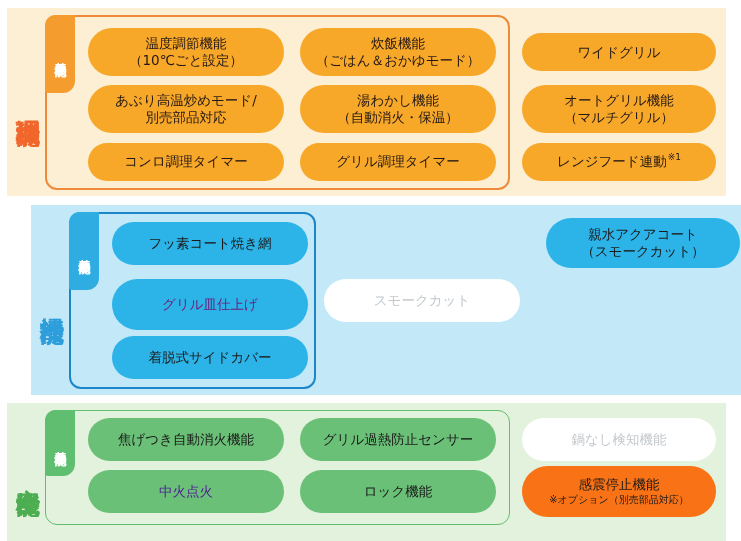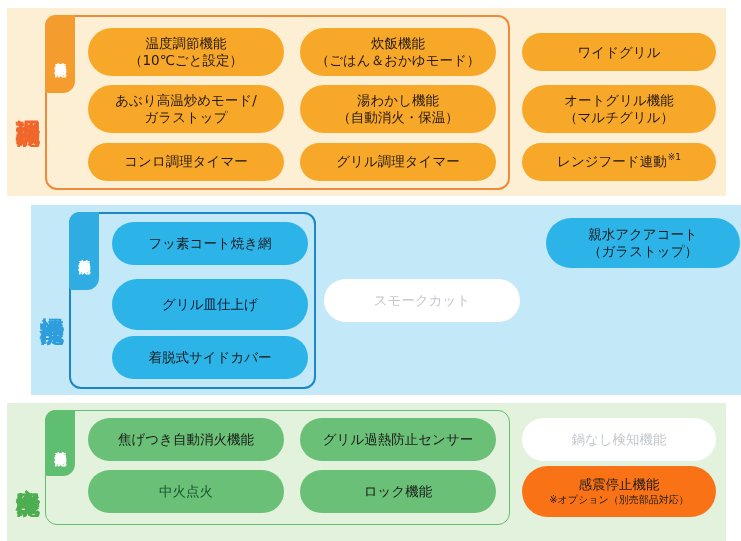--- a/index.html
+++ b/index.html
@@ -55,21 +55,21 @@
     <div class="section-label" style="color: rgb(241, 102, 43);">調理機能</div>
     <div class="box" style="border-color: rgb(239, 138, 60);"></div>
     <div class="tab" style="background: rgb(244, 156, 46);">基本機能</div>
     <div class="pills">
         <div class="pill" style="left: 81px; width: 196px; top: 20px; height: 48px; background: rgb(248, 168, 41); color: rgb(35, 24, 21);">
           <span>温度調節機能</span>
           <span>（10℃ごと設定）</span>
         </div>
         <div class="pill" style="left: 81px; width: 196px; top: 77px; height: 48px; background: rgb(248, 168, 41); color: rgb(35, 24, 21);">
           <span>あぶり高温炒めモード/</span>
-          <span>ガラストップ</span>
+          <span>別売部品対応</span>
         </div>
         <div class="pill" style="left: 81px; width: 196px; top: 134.5px; height: 38px; background: rgb(248, 168, 41); color: rgb(35, 24, 21);">
           <span>コンロ調理タイマー</span>
         </div>
         <div class="pill" style="left: 293px; width: 196px; top: 20px; height: 48px; background: rgb(248, 168, 41); color: rgb(35, 24, 21);">
           <span>炊飯機能</span>
           <span>（ごはん＆おかゆモード）</span>
         </div>
         <div class="pill" style="left: 293px; width: 196px; top: 77px; height: 48px; background: rgb(248, 168, 41); color: rgb(35, 24, 21);">
           <span>湯わかし機能</span>
@@ -95,45 +95,45 @@
   </section>
 
   <section class="strip" id="sec-1" style="background: rgb(195, 232, 248);">
     <div class="section-label" style="color: rgb(45, 158, 219);">清掃機能</div>
     <div class="box" style="border-color: rgb(28, 134, 200);"></div>
     <div class="tab" style="background: rgb(47, 173, 227);">基本機能</div>
     <div class="pills">
         <div class="pill" style="left: 81px; width: 196px; top: 16.5px; height: 43px; background: rgb(44, 180, 233); color: rgb(26, 26, 26);">
           <span>フッ素コート焼き網</span>
         </div>
-        <div class="pill" style="left: 81px; width: 196px; top: 74px; height: 51px; background: rgb(44, 180, 233); color: #0f172a;">
+        <div class="pill" style="left: 81px; width: 196px; top: 74px; height: 51px; background: rgb(44, 180, 233); color: #701a75;">
           <span>グリル皿仕上げ</span>
         </div>
         <div class="pill" style="left: 81px; width: 196px; top: 131px; height: 43px; background: rgb(44, 180, 233); color: rgb(26, 26, 26);">
           <span>着脱式サイドカバー</span>
         </div>
         <div class="pill inactive" style="left: 293px; width: 196px; top: 74px; height: 43px;">
           <span>スモークカット</span>
         </div>
         <div class="pill" style="left: 515px; width: 194px; top: 13px; height: 50px; background: rgb(44, 180, 233); color: rgb(26, 26, 26);">
           <span>親水アクアコート</span>
-          <span>（ガラストップ）</span>
+          <span>（スモークカット）</span>
         </div>
       </div>
   </section>
 
   <section class="strip" id="sec-2" style="background: rgb(227, 242, 220);">
     <div class="section-label" style="color: rgb(77, 174, 81);">安全機能</div>
     <div class="box" style="border-color: rgb(99, 189, 110);"></div>
     <div class="tab" style="background: rgb(95, 190, 111);">基本機能</div>
     <div class="pills">
         <div class="pill" style="left: 81px; width: 196px; top: 14.5px; height: 43px; background: rgb(107, 192, 119); color: rgb(26, 26, 26);">
           <span>焦げつき自動消火機能</span>
         </div>
-        <div class="pill" style="left: 81px; width: 196px; top: 67px; height: 43px; background: rgb(107, 192, 119); color: #14532d;">
+        <div class="pill" style="left: 81px; width: 196px; top: 67px; height: 43px; background: rgb(107, 192, 119); color: #4c1d95;">
           <span>中火点火</span>
         </div>
         <div class="pill" style="left: 293px; width: 196px; top: 14.5px; height: 43px; background: rgb(107, 192, 119); color: rgb(26, 26, 26);">
           <span>グリル過熱防止センサー</span>
         </div>
         <div class="pill" style="left: 293px; width: 196px; top: 67px; height: 43px; background: rgb(107, 192, 119); color: rgb(26, 26, 26);">
           <span>ロック機能</span>
         </div>
         <div class="pill inactive" style="left: 515px; width: 194px; top: 14.5px; height: 43px;">
           <span>鍋なし検知機能</span>

